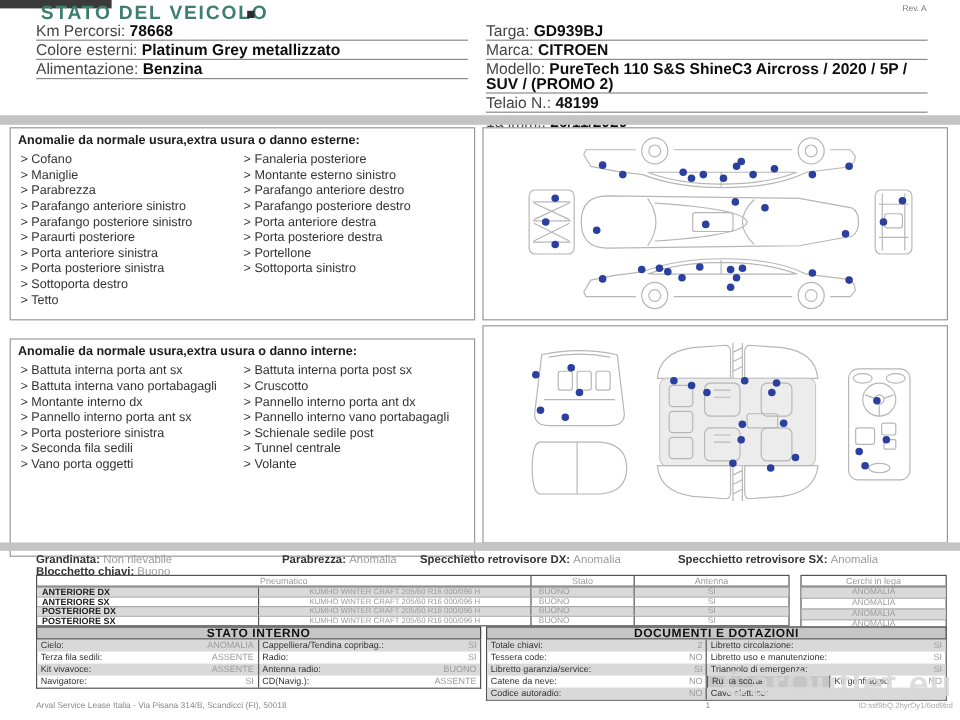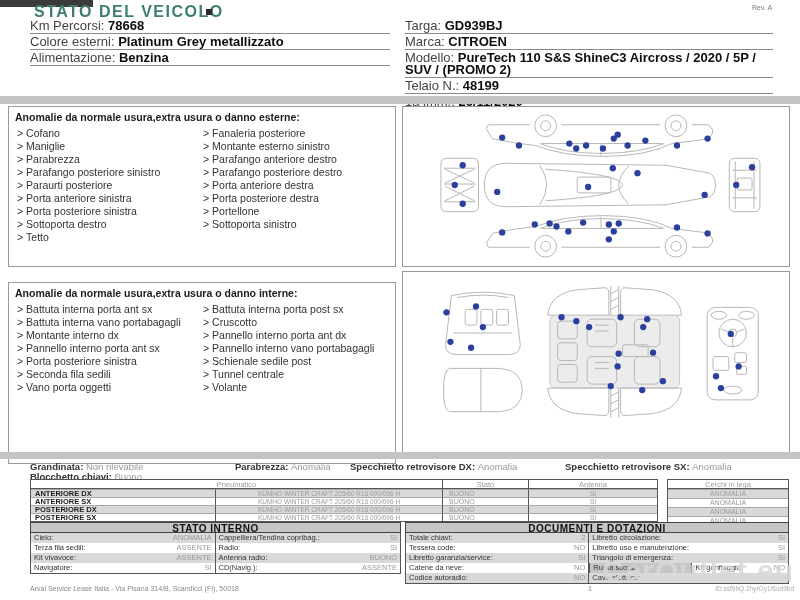--- a/index.html
+++ b/index.html
@@ -55,21 +55,21 @@
   #cerchi-table .thead{border-bottom:1px solid #555;}
   .c-row{height:8px;line-height:8px;font-size:7px;color:#9b9b9b;text-align:center;border-top:1px solid #aaa;}
   .c-row:first-of-type{border-top:none;}
 
   .mini-table{box-sizing:border-box;}
   #si-table{left:30px;top:522px;width:371px;}
   #doc-table{left:405px;top:522px;width:384px;}
   .mt-title{height:11px;line-height:11px;background:#c6c6c6;border:1px solid #444;box-sizing:border-box;
             text-align:center;font-size:10px;font-weight:bold;color:#111;letter-spacing:0.5px;}
   .mt-body{border:1px solid #555;border-top:none;box-sizing:border-box;}
-  .mt-row{display:flex;height:10px;line-height:10px;font-size:7.5px;}
+  .mt-row{display:flex;height:10px;line-height:10px;font-size:7.5px;justify-content:space-between;}
   .mt-cell{display:flex;box-sizing:border-box;padding:0 3px;overflow:hidden;white-space:nowrap;}
   .mt-cell .l{color:#333;}
   .mt-cell .v{margin-left:auto;color:#9b9b9b;padding-left:3px;}
   .mt-cell.bordered{border-right:1px solid #555;}
   .mt-cell.hl{background:#c6c6c6;border-right:1px solid #555;border-left:1px solid #555;}
 
   #footer-company{left:30px;top:585px;font-size:7px;color:#888;}
   #footer-page{left:588px;top:585px;font-size:7px;color:#888;}
 
   #watermark{right:6px;top:556px;text-align:right;opacity:0.85;pointer-events:none;}
@@ -99,20 +99,21 @@
 
 <div id="band1" class="abs band"></div>
 
 <div id="ext-list" class="abs panel">
   <div class="panel-title">Anomalie da normale usura,extra usura o danno esterne:</div>
   <div class="cols">
     <div class="col" id="ext-col1">
         <div class="anom-item">&gt;&nbsp;Cofano</div>
         <div class="anom-item">&gt;&nbsp;Maniglie</div>
         <div class="anom-item">&gt;&nbsp;Parabrezza</div>
+        <div class="anom-item">&gt;&nbsp;Parafango anteriore sinistro</div>
         <div class="anom-item">&gt;&nbsp;Parafango posteriore sinistro</div>
         <div class="anom-item">&gt;&nbsp;Paraurti posteriore</div>
         <div class="anom-item">&gt;&nbsp;Porta anteriore sinistra</div>
         <div class="anom-item">&gt;&nbsp;Porta posteriore sinistra</div>
         <div class="anom-item">&gt;&nbsp;Sottoporta destro</div>
         <div class="anom-item">&gt;&nbsp;Tetto</div>
       </div>
     <div class="col" id="ext-col2">
         <div class="anom-item">&gt;&nbsp;Fanaleria posteriore</div>
         <div class="anom-item">&gt;&nbsp;Montante esterno sinistro</div>

